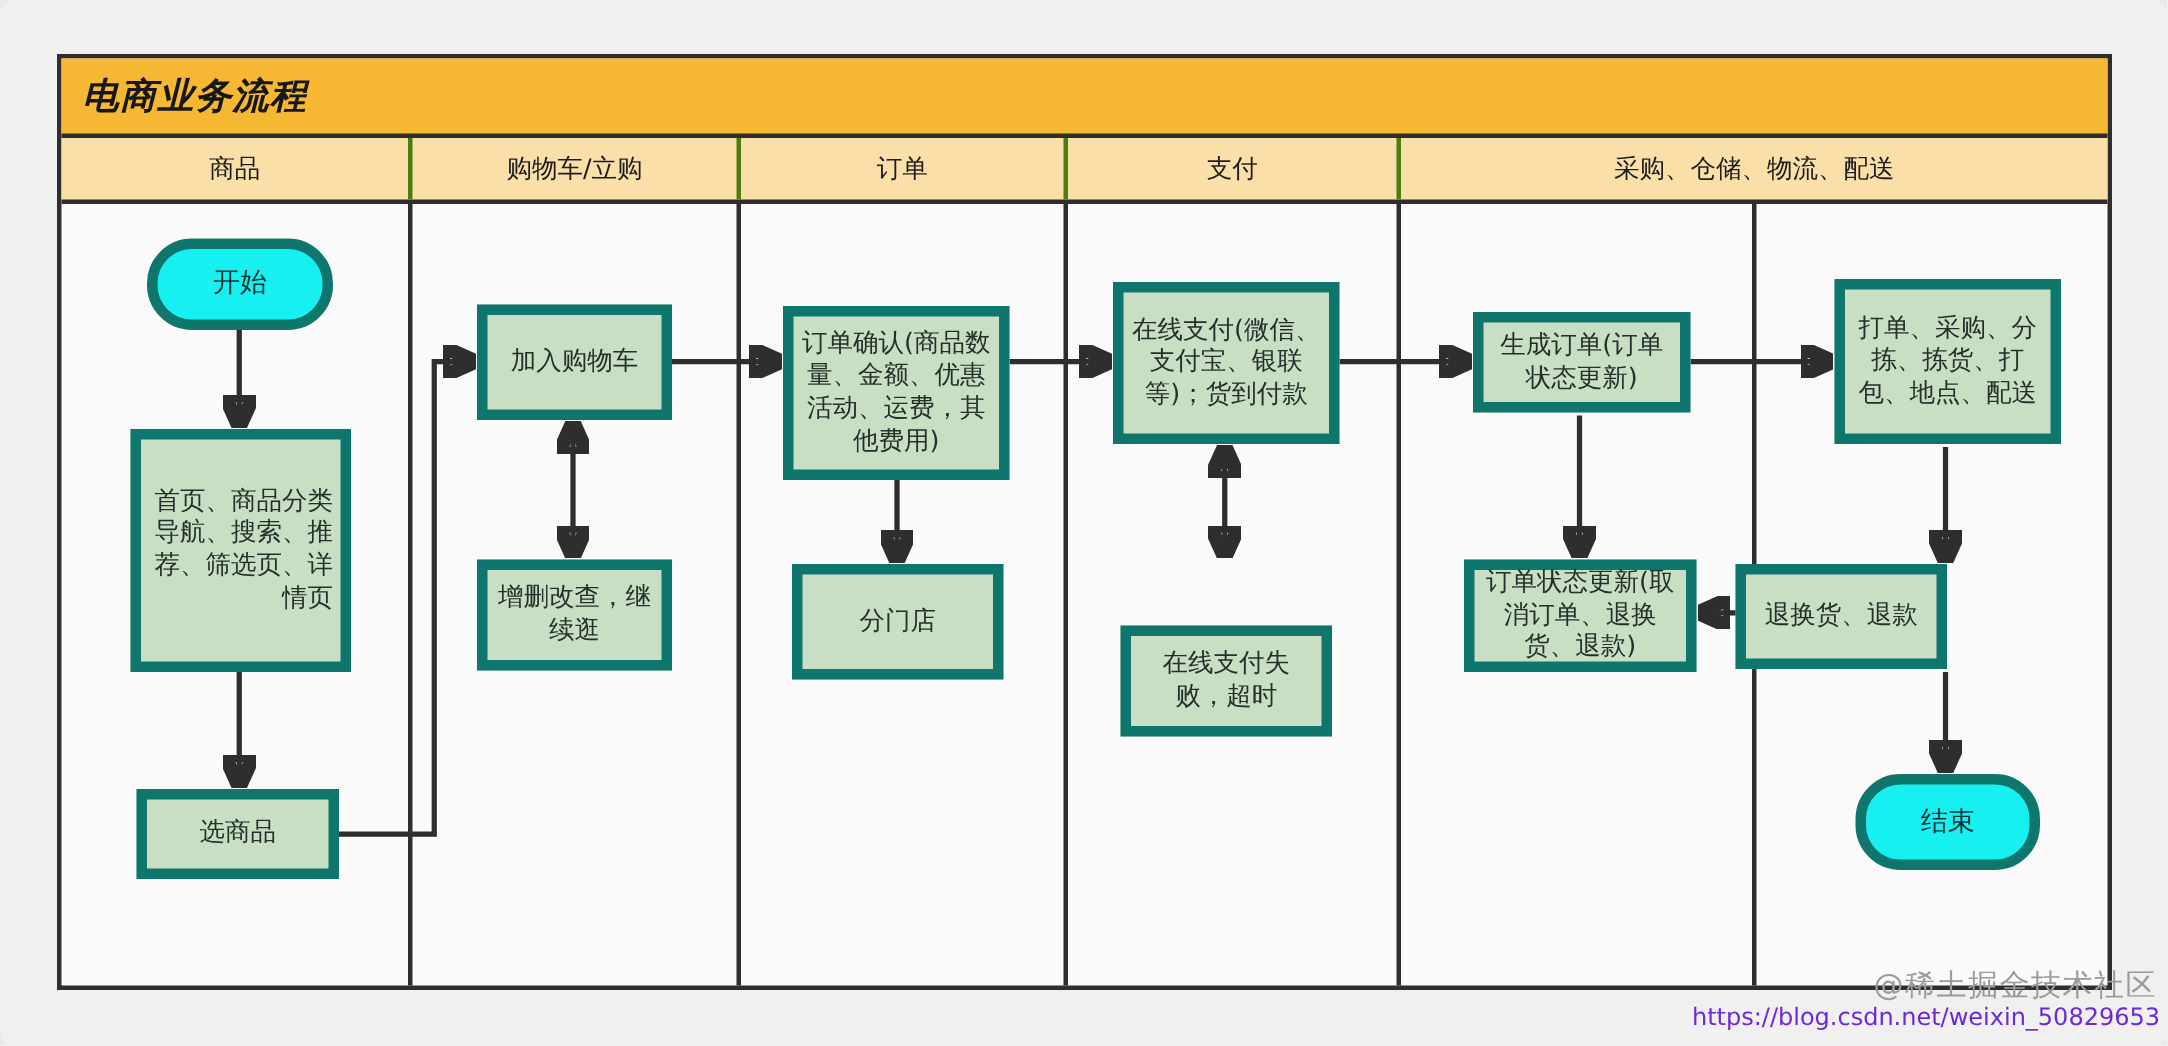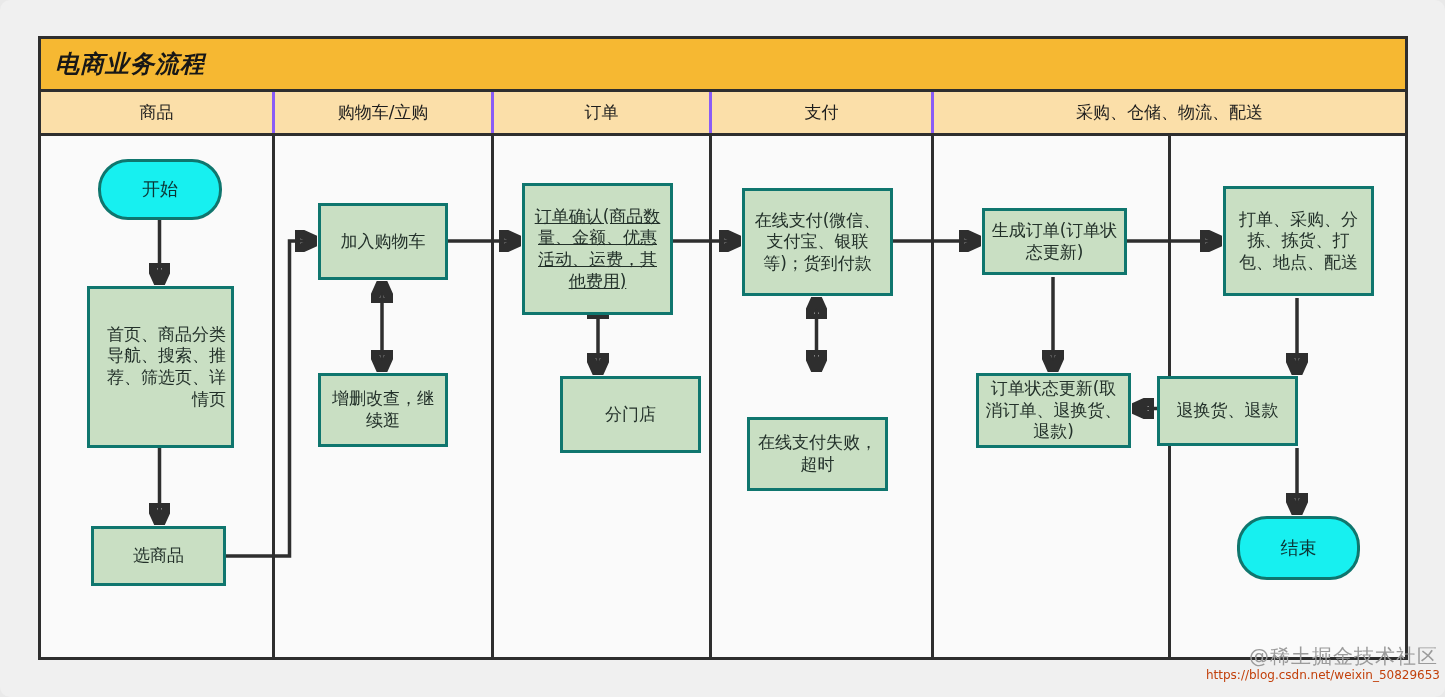--- a/index.html
+++ b/index.html
@@ -44,40 +44,40 @@
     background: #fbdfa9;
     border-bottom: 3px solid #2e2e2e;
     display: flex;
   }
   .lane-header {
     display: flex;
     align-items: center;
     justify-content: center;
     font-size: 17px;
     color: #1d1d1d;
-    border-right: 3px solid #8b5cf6;
+    border-right: 3px solid #4d7c0f;
   }
   .lane-header:last-child { border-right: none; flex: 1; font-family: Liberation Mono, monospace; }
   .w1 { width: 234px; } .w2 { width: 219px; } .w3 { width: 218px; }
   .w4 { width: 222px; } .w5 { width: 237px; }
 
   .lane-body { position: relative; flex: 1; }
   .lane-divider {
     position: absolute;
     top: 0; bottom: 0;
     width: 3px;
     background: #2e2e2e;
   }
   .d1 { left: 231px; } .d2 { left: 450px; } .d3 { left: 668px; }
   .d4 { left: 890px; } .d5 { left: 1127px; }
 
   
   .node {
     position: absolute;
-    border: 3px solid #0f766e;
+    border: 7px solid #0f766e;
     display: flex;
     align-items: center;
     justify-content: center;
     text-align: center;
     font-size: 17px;
     line-height: 1.27;
     color: #23312a;
     padding: 2px 5px;
     z-index: 3;
   }
@@ -88,22 +88,22 @@
     color: #0c3434;
     font-size: 18px;
   }
 
   
   .n-start        { left: 98px;   top: 159px; width: 124px; height: 61px; }
   .n-browse       { left: 87px;   top: 286px; width: 147px; height: 162px; text-align: right; }
   .n-pick         { left: 91px;   top: 526px; width: 135px; height: 60px; }
   .n-add-cart     { left: 318px;  top: 203px; width: 130px; height: 77px; }
   .n-cart-crud    { left: 318px;  top: 373px; width: 130px; height: 74px; }
-  .n-order-confirm{ left: 522px;  top: 183px; width: 151px; height: 132px; text-decoration: underline; }
-  .n-split-store  { left: 528px;  top: 376px; width: 141px; height: 77px; margin-left: 32px; }
+  .n-order-confirm{ left: 522px;  top: 204px; width: 151px; height: 116px; }
+  .n-split-store  { left: 528px;  top: 376px; width: 141px; height: 77px; }
   .n-pay-online   { left: 742px;  top: 188px; width: 151px; height: 108px; }
   .n-pay-fail     { left: 747px;  top: 373px; width: 141px; height: 74px; margin-top: 44px; }
   .n-gen-order    { left: 982px;  top: 208px; width: 145px; height: 67px; }
   .n-status-update{ left: 976px;  top: 373px; width: 155px; height: 75px; }
   .n-fulfillment  { left: 1223px; top: 186px; width: 151px; height: 110px; }
   .n-returns      { left: 1157px; top: 376px; width: 141px; height: 70px; }
   .n-end          { left: 1237px; top: 516px; width: 123px; height: 64px; }
 
   
   svg.flow {
@@ -124,22 +124,22 @@
     position: absolute;
     right: 7px; top: 643px;
     font-size: 20px;
     color: #9b9b9b;
     z-index: 10;
     letter-spacing: 1px;
   }
   .wm-url {
     position: absolute;
     right: 5px; top: 668px;
-    font-size: 12px;
-    color: #c2410c;
+    font-size: 16px;
+    color: #6d28d9;
     z-index: 10;
   }
 </style>
 </head>
 <body>
 
 <div class="canvas">
 
   <div class="frame">
     <div class="title-band">

